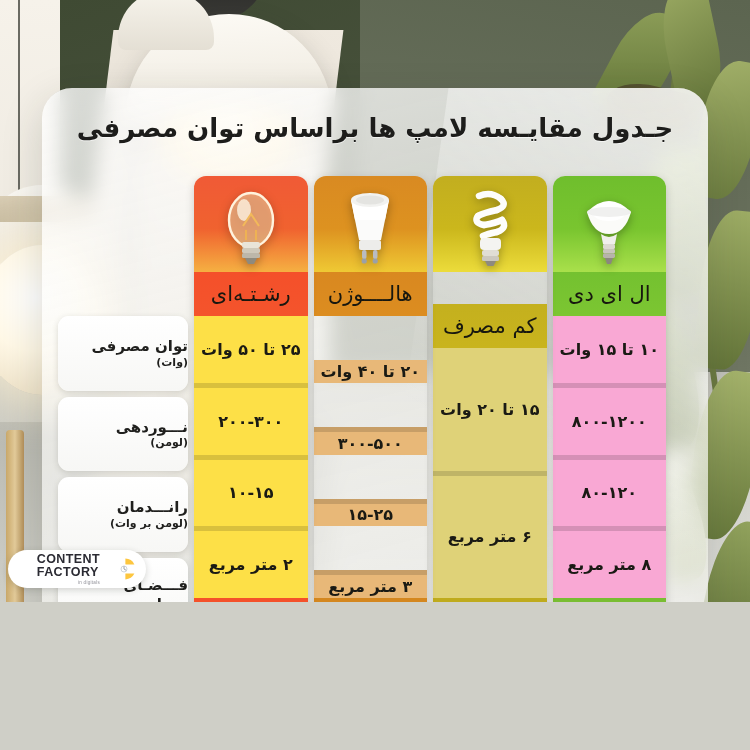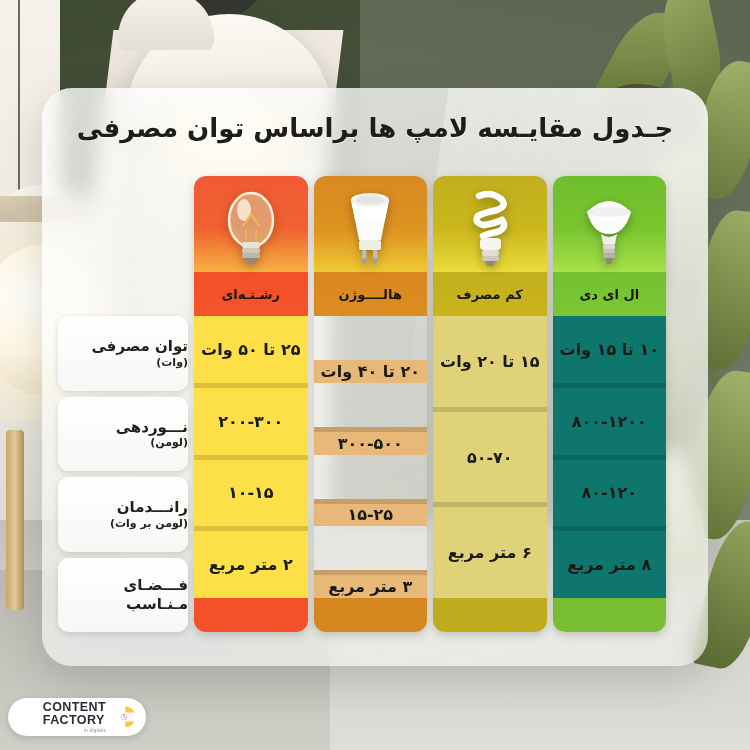--- a/index.html
+++ b/index.html
@@ -1,21 +1,21 @@
 <!DOCTYPE html>
 <html lang="fa" dir="rtl"><head>
 <meta charset="utf-8">
 <style>
   html,body{margin:0;padding:0;}
   body{
     width:750px;height:750px;overflow:hidden;
     font-family:"DejaVu Sans","Liberation Sans",sans-serif;
     background:#cfcfc7;
   }
-  #stage{position:relative;width:750px;height:750px;overflow:hidden;}
+  #stage{position:relative;width:750px;height:602px;overflow:hidden;}
 
   
   .bg{position:absolute;inset:0;}
   .bg-base{
     background:
       linear-gradient(175deg,#f3efe8 0%,#eeeae2 38%,#ddddd6 62%,#c9c9c0 100%);
   }
   .wall-olive{
     position:absolute;left:60px;top:0;width:300px;height:250px;
     background:linear-gradient(160deg,#3f4a33 0%,#46503a 60%,#525c45 100%);
@@ -144,55 +144,55 @@
   .col{
     flex:1;display:flex;flex-direction:column;
     border-radius:12px;overflow:hidden;
     box-shadow:0 3px 9px rgba(55,55,45,.22);
   }
   .col-icon{
     height:96px;position:relative;display:flex;align-items:flex-end;justify-content:center;
   }
   .col-head{
     height:44px;display:flex;align-items:center;justify-content:center;
-    font-size:13px;font-weight:bold;color:#17170f;
+    font-size:21px;font-weight:normal;color:#17170f;
   }
   .cell{
     flex:1;display:flex;align-items:center;justify-content:center;
     font-size:16px;font-weight:bold;color:#1a1a14;
     border-top:5px solid rgba(0,0,0,.14);
   }
   .cell.first{border-top:none;}
   .col-foot{height:34px;}
 
   
   .c0 .col-icon{background:linear-gradient(180deg,#f05a36 0%,#f0622f 55%,#f5b042 100%);}
   .c0 .col-head{background:linear-gradient(180deg,#f4502a,#f4542c);}
   .c0 .cell{background:#fde047;}
   .c0 .col-foot{background:#f4512a;}
   .c1 .col-icon{background:linear-gradient(180deg,#d98a22 0%,#dd9220 55%,#efc934 100%);}
   .c1 .col-head{background:linear-gradient(180deg,#d98820,#dc8d20);}
   .c1 .cell{background:#e8b878;margin-top:44px;}
   .c1 .col-foot{background:#d4871f;}
   .c2 .col-icon{background:linear-gradient(180deg,#c2ae1f 0%,#cbb71c 55%,#ecdc3b 100%);}
-  .c2 .col-head{background:linear-gradient(180deg,#c4b01e,#c9b41d);}
+  .c2 .col-head{background:linear-gradient(180deg,#c4b01e,#c9b41d);margin-top:32px;}
   .c2 .cell{background:#dfd278;}
   .c2 .col-foot{background:#bfab1d;}
   .c3 .col-icon{background:linear-gradient(180deg,#6fbe2d 0%,#79c52f 55%,#a9e04b 100%);}
   .c3 .col-head{background:linear-gradient(180deg,#74c130,#7cc632);}
-  .c3 .cell{background:#0f766e;}
+  .c3 .cell{background:#f9a8d4;}
   .c3 .col-foot{background:#79bd32;}
 
   .bulb-svg{display:block;margin-bottom:2px;filter:drop-shadow(0 3px 5px rgba(0,0,0,.3));}
 
   
   .logo{
     position:absolute;left:8px;bottom:14px;height:38px;width:138px;
     background:#ffffff;border-radius:19px;
-    display:flex;align-items:center;gap:6px;padding:9px 10px;box-sizing:border-box;
+    display:flex;align-items:center;gap:12px;padding:9px 10px;box-sizing:border-box;
     box-shadow:0 2px 7px rgba(40,45,35,.2);
   }
   .logo-mark{width:24px;height:24px;flex:0 0 24px;position:relative;}
   .logo-text{display:flex;flex-direction:column;line-height:1;direction:ltr;}
   .logo-text .l1,.logo-text .l2{
     font-size:12.5px;font-weight:bold;color:#2b2b33;letter-spacing:.4px;
     font-family:"Liberation Sans",sans-serif;
   }
   .logo-text .l2{margin-top:1px;}
   .logo-tag{font-size:4.5px;color:#8d8d95;letter-spacing:.3px;margin-top:2px;text-align:right;
@@ -328,21 +328,20 @@
             <path d="M36 48 q-10 2 -14 4"></path>
           </g>
           <rect x="19" y="54" width="21" height="12" rx="4" fill="#f4f4f1"></rect>
           <rect x="21" y="66" width="17" height="6" rx="2" fill="#e0ddd4"></rect>
           <rect x="21" y="72" width="17" height="5" rx="1.5" fill="#ccc8be"></rect>
           <path d="M24 77 h11 l-2.5 5 h-6 z" fill="#8e8a80"></path>
         </svg>
       </div>
       <div class="col-head">کم مصرف</div>
       <div class="cell first">۱۵ تا ۲۰ وات</div>
-      <div class="cell">۵۰-۷۰</div>
       <div class="cell">۶ متر مربع</div>
       <div class="col-foot"></div>
     </div>
 
     <div class="col c3">
       <div class="col-icon">
         <svg class="bulb-svg" width="64" height="84" viewBox="0 0 64 84">
           <path d="M10 26 q22 -22 44 0 q-6 22 -22 22 q-16 0 -22 -22 z" fill="#fbfbf9"></path>
           <path d="M12 25 q20 -19 40 0 q-6 10 -20 10 q-14 0 -20 -10 z" fill="#ffffff"></path>
           <ellipse cx="32" cy="26" rx="22" ry="5" fill="#ececeb" opacity=".8"></ellipse>

